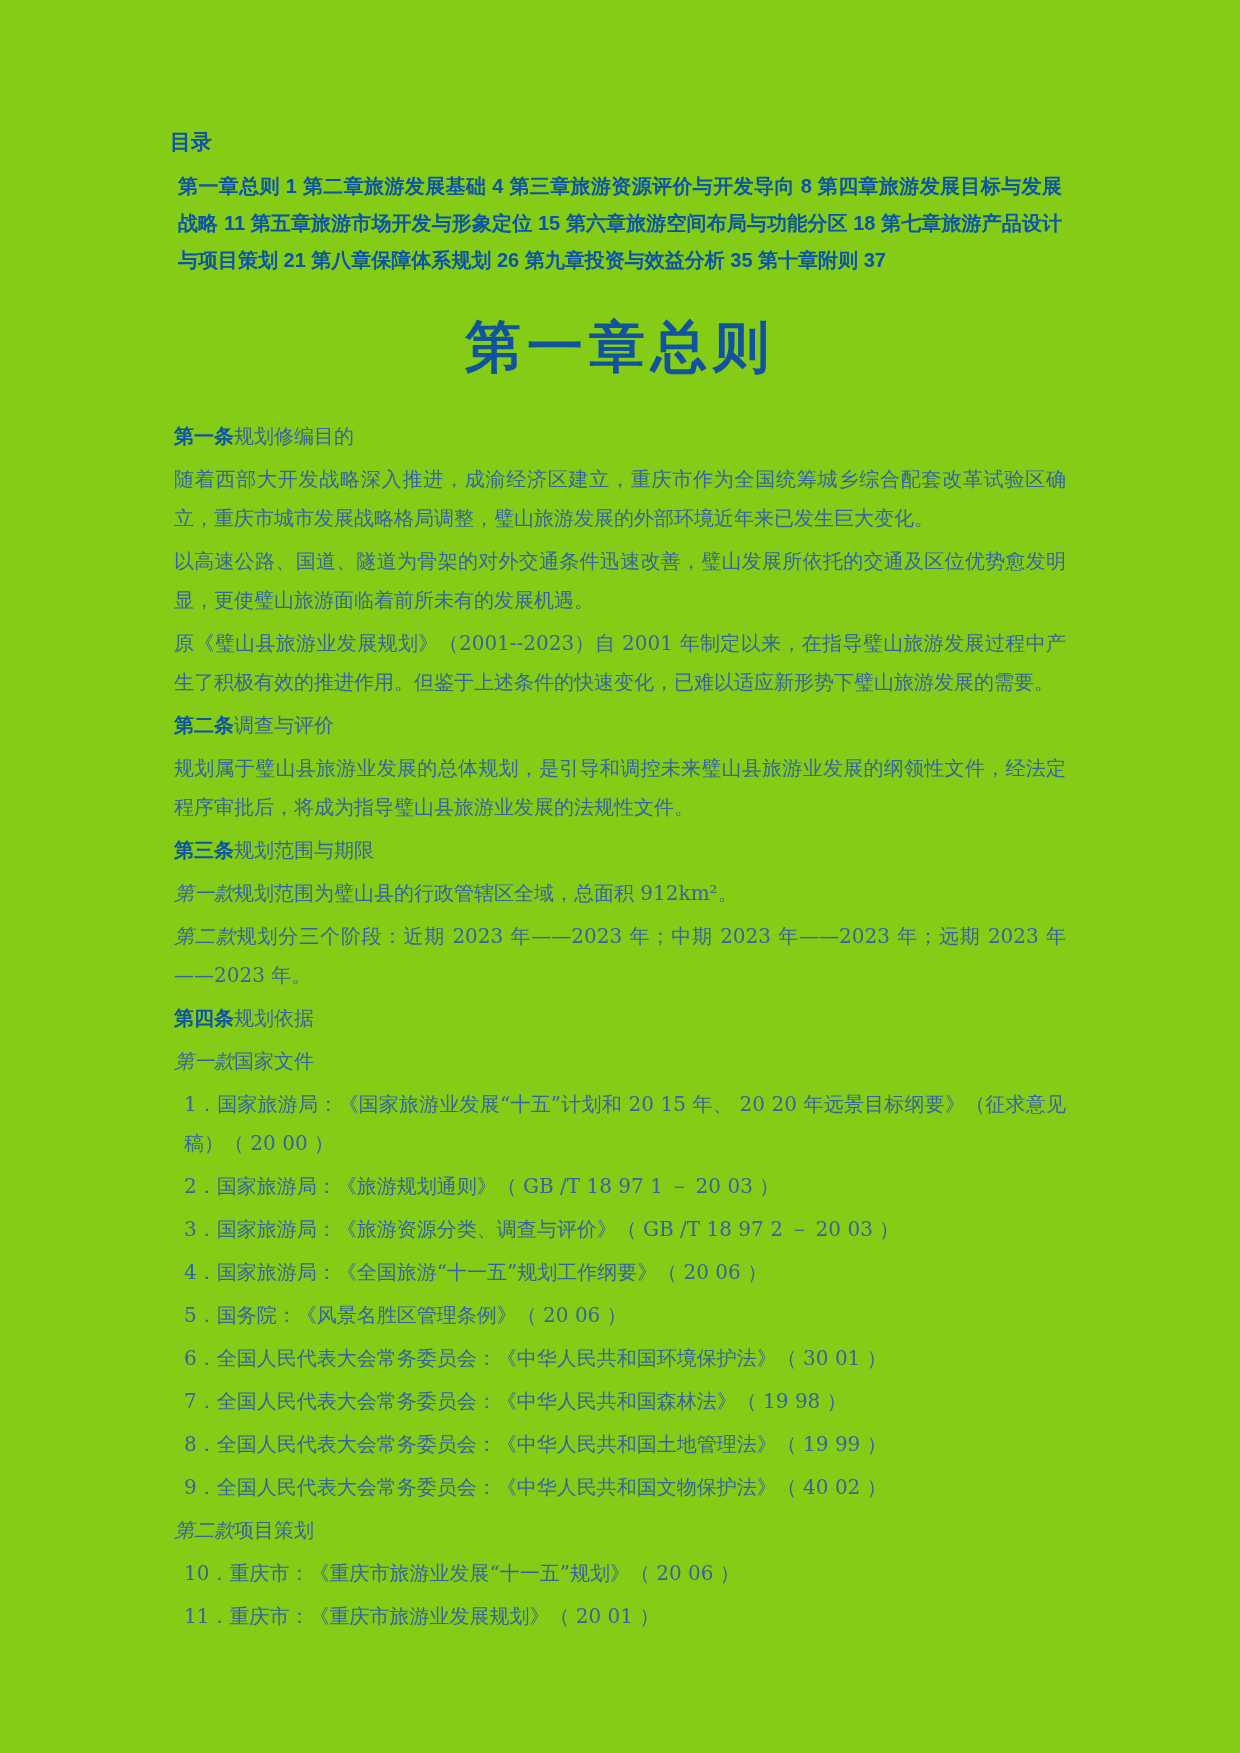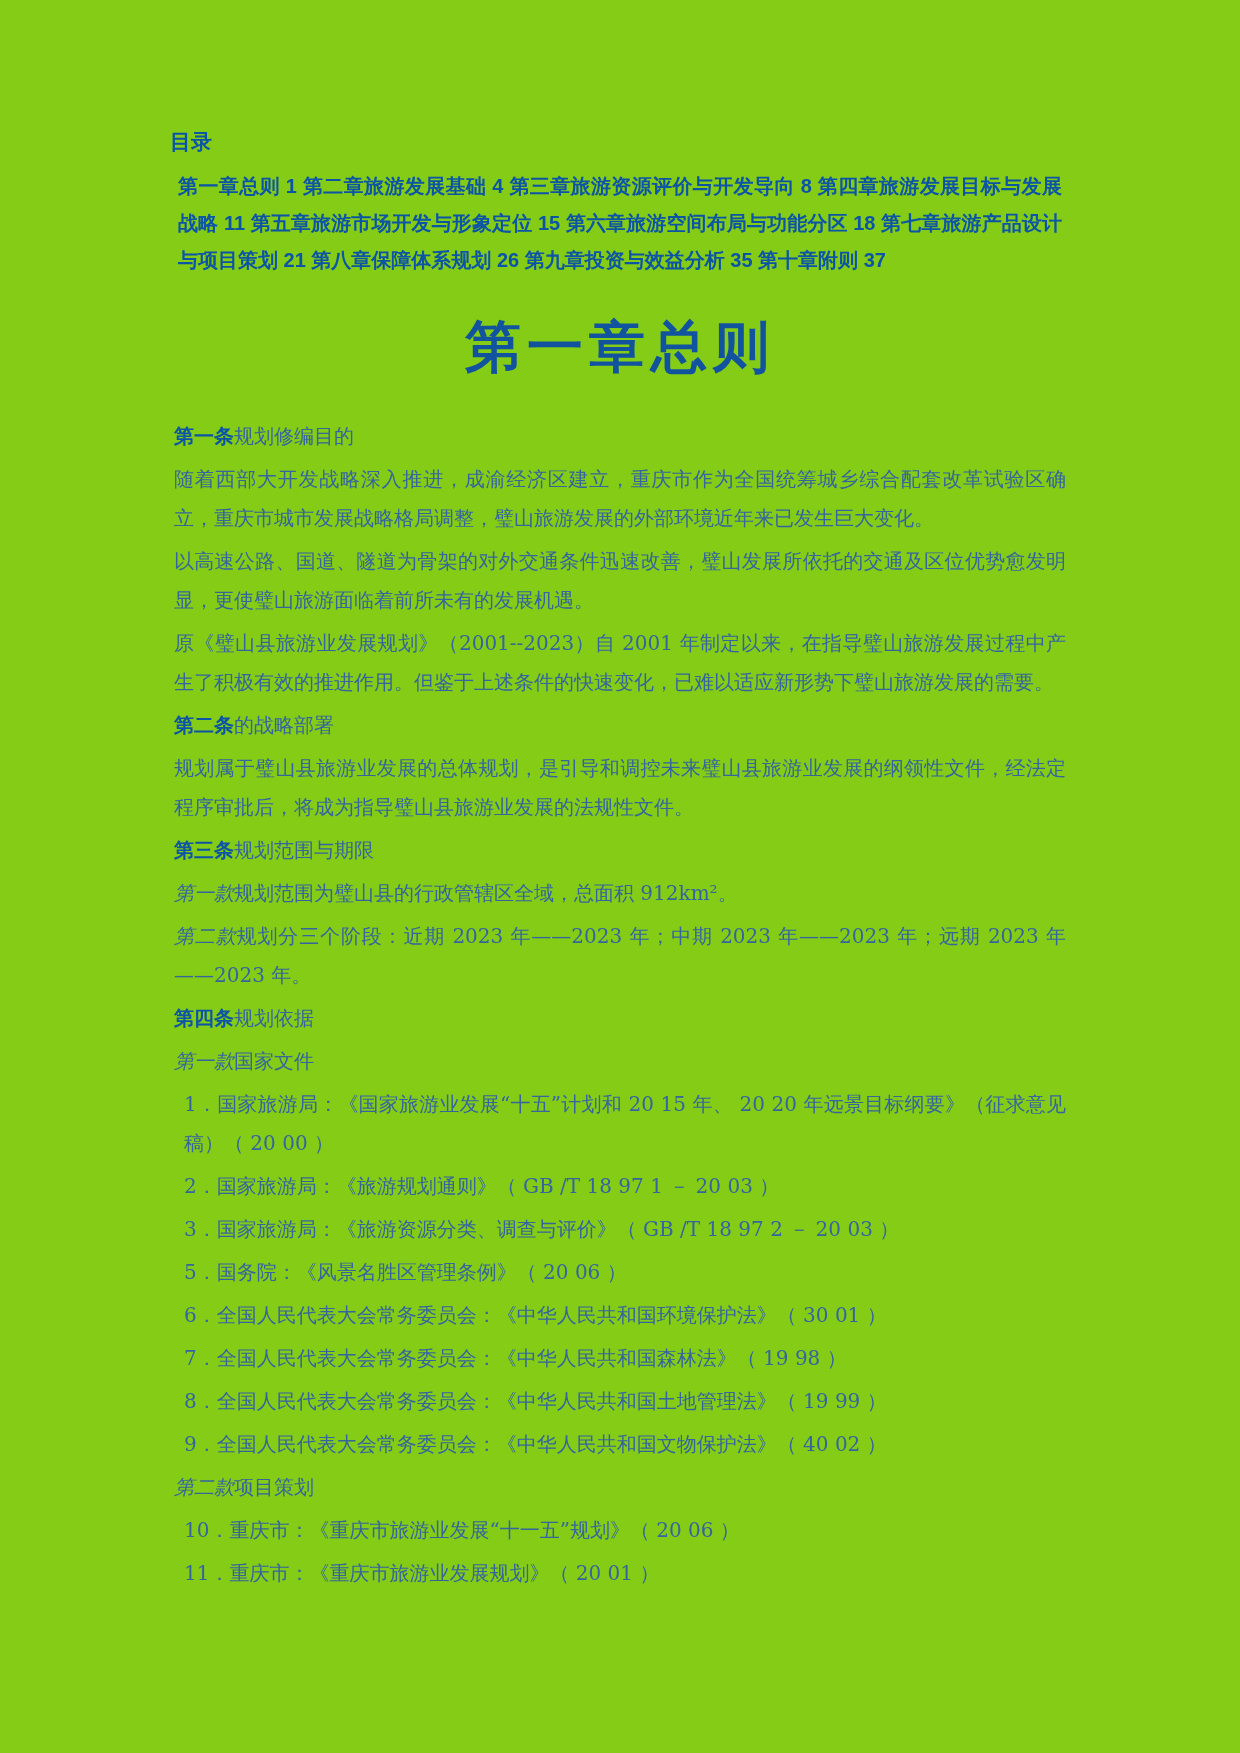--- a/index.html
+++ b/index.html
@@ -68,30 +68,31 @@
 
 <div class="page" style="--title-blue: #11539e; --heading-blue: #0c55a6; --body-blue: #35659f;">
   <h2 class="toc-h">目录</h2>
   <p class="toc">第一章总则 1 第二章旅游发展基础 4 第三章旅游资源评价与开发导向 8 第四章旅游发展目标与发展战略 11 第五章旅游市场开发与形象定位 15 第六章旅游空间布局与功能分区 18 第七章旅游产品设计与项目策划 21 第八章保障体系规划 26 第九章投资与效益分析 35 第十章附则 37</p>
   <h1 class="title">第一章总则</h1>
   <div>
       <p class="block art"><span class="label">第一条</span><span>规划修编目的</span></p>
       <p class="block">随着西部大开发战略深入推进，成渝经济区建立，重庆市作为全国统筹城乡综合配套改革试验区确立，重庆市城市发展战略格局调整，璧山旅游发展的外部环境近年来已发生巨大变化。</p>
       <p class="block">以高速公路、国道、隧道为骨架的对外交通条件迅速改善，璧山发展所依托的交通及区位优势愈发明显，更使璧山旅游面临着前所未有的发展机遇。</p>
       <p class="block">原《璧山县旅游业发展规划》（2001--2023）自 2001 年制定以来，在指导璧山旅游发展过程中产生了积极有效的推进作用。但鉴于上述条件的快速变化，已难以适应新形势下璧山旅游发展的需要。</p>
-      <p class="block art"><span class="label">第二条</span><span>的战略部署</span></p>
+      <p class="block art"><span class="label">第二条</span><span>调查与评价</span></p>
       <p class="block">规划属于璧山县旅游业发展的总体规划，是引导和调控未来璧山县旅游业发展的纲领性文件，经法定程序审批后，将成为指导璧山县旅游业发展的法规性文件。</p>
       <p class="block art"><span class="label">第三条</span><span>规划范围与期限</span></p>
       <p class="block"><span class="lead">第一款</span><span>规划范围为璧山县的行政管辖区全域，总面积 912km²。</span></p>
       <p class="block"><span class="lead">第二款</span><span>规划分三个阶段：近期 2023 年——2023 年；中期 2023 年——2023 年；远期 2023 年——2023 年。</span></p>
       <p class="block art"><span class="label">第四条</span><span>规划依据</span></p>
       <p class="block"><span class="lead">第一款</span><span>国家文件</span></p>
       <p class="block item">1．国家旅游局：《国家旅游业发展“十五”计划和 20 15 年、 20 20 年远景目标纲要》（征求意见稿）（ 20 00 ）</p>
       <p class="block item">2．国家旅游局：《旅游规划通则》（ GB /T 18 97 1 － 20 03 ）</p>
       <p class="block item">3．国家旅游局：《旅游资源分类、调查与评价》（ GB /T 18 97 2 － 20 03 ）</p>
+      <p class="block item">4．国家旅游局：《全国旅游“十一五”规划工作纲要》（ 20 06 ）</p>
       <p class="block item">5．国务院：《风景名胜区管理条例》（ 20 06 ）</p>
       <p class="block item">6．全国人民代表大会常务委员会：《中华人民共和国环境保护法》（ 30 01 ）</p>
       <p class="block item">7．全国人民代表大会常务委员会：《中华人民共和国森林法》（ 19 98 ）</p>
       <p class="block item">8．全国人民代表大会常务委员会：《中华人民共和国土地管理法》（ 19 99 ）</p>
       <p class="block item">9．全国人民代表大会常务委员会：《中华人民共和国文物保护法》（ 40 02 ）</p>
       <p class="block"><span class="lead">第二款</span><span>项目策划</span></p>
       <p class="block item">10．重庆市：《重庆市旅游业发展“十一五”规划》（ 20 06 ）</p>
       <p class="block item">11．重庆市：《重庆市旅游业发展规划》（ 20 01 ）</p>
     </div>
 </div>

